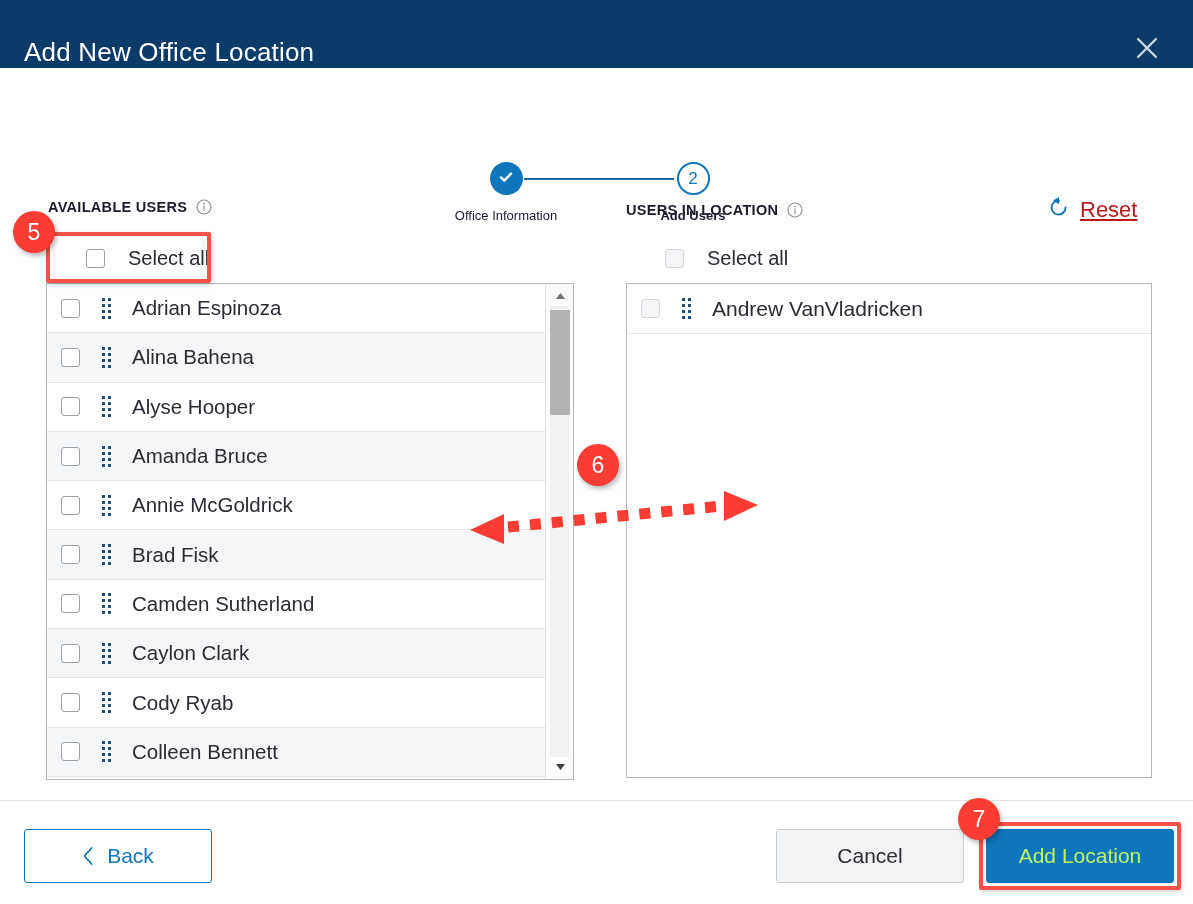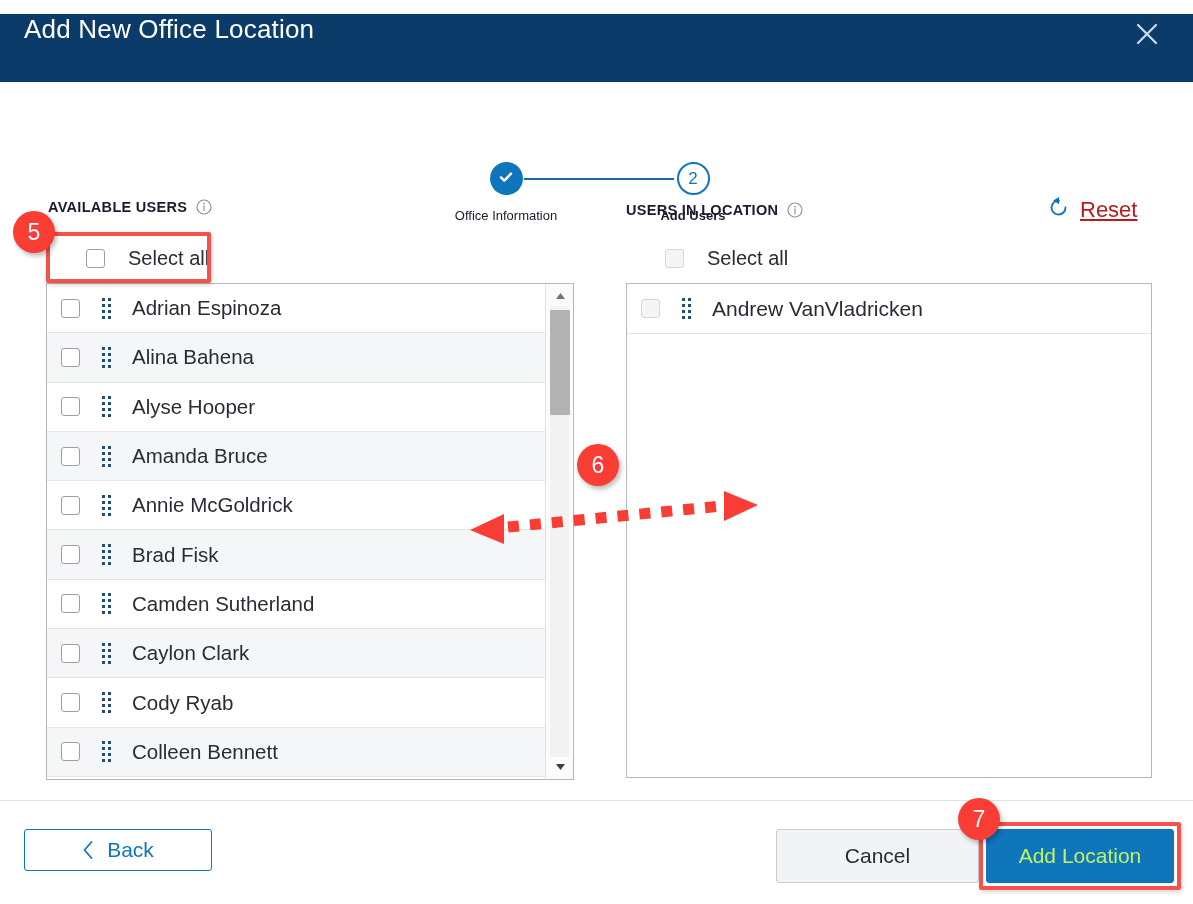--- a/index.html
+++ b/index.html
@@ -17,24 +17,23 @@
     background: #ffffff;
   }
 
   
   .titlebar {
     position: absolute;
     left: 0; top: 0;
     width: 1193px; height: 68px;
     background: #0b3c69;
     display: flex;
-    align-items: flex-start;
+    align-items: flex-end;
     justify-content: space-between;
     padding: 0 26px 0 24px;
-    margin-top: 14px;
   }
   .titlebar-title {
     color: #ffffff;
     font-size: 26px;
     font-weight: 400;
     letter-spacing: 0.2px;
     white-space: nowrap;
   }
   .close-btn {
     width: 40px; height: 40px;
@@ -234,29 +233,29 @@
     position: absolute;
     display: flex;
     align-items: center;
     justify-content: center;
     font-size: 21px;
     cursor: pointer;
     border-radius: 3px;
   }
   #back-button {
     left: 24px; top: 829px;
-    width: 188px; height: 42px;
+    width: 188px; height: 54px;
     border: 1px solid #1076bc;
     color: #1076bc;
     background: #ffffff;
   }
   #back-button .chev { margin-right: 13px; display: flex; }
   #cancel-button {
     left: 776px; top: 829px;
-    width: 203px; height: 54px;
+    width: 188px; height: 54px;
     border: 1px solid #c9cdd1;
     color: #2b2b35;
     background: #f2f3f4;
   }
   #add-location-button {
     left: 986px; top: 829px;
     width: 188px; height: 54px;
     background: #1076bc;
     color: #bef264;
     border: 1px solid #1076bc;

